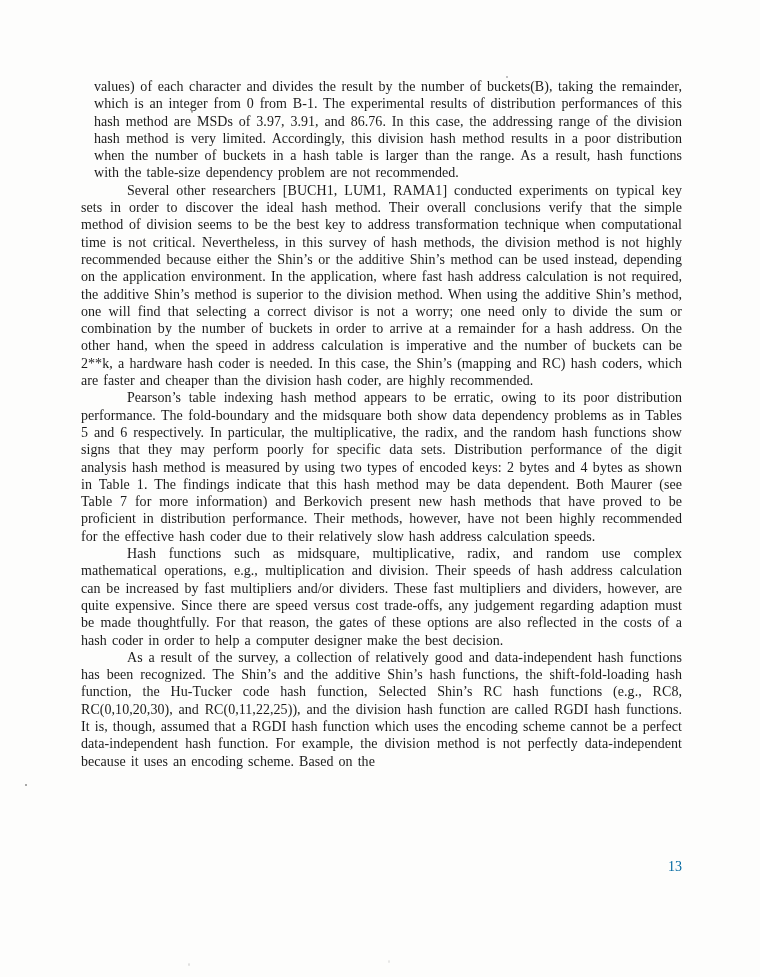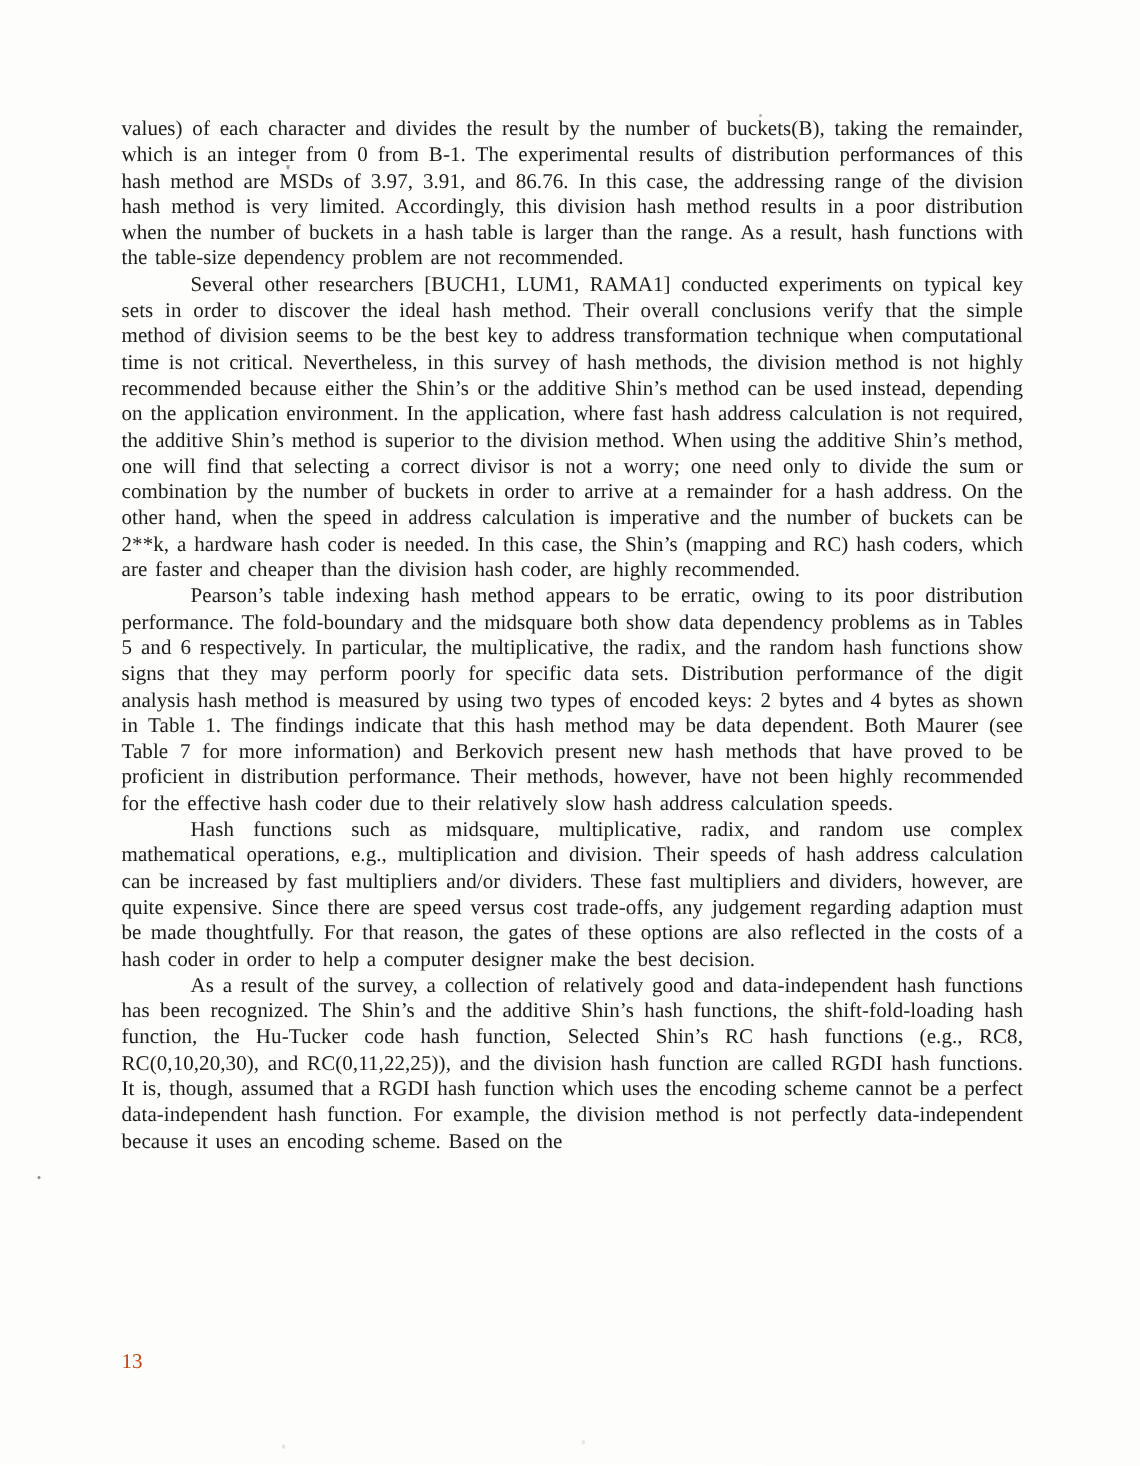--- a/index.html
+++ b/index.html
@@ -27,30 +27,30 @@
     word-spacing: 1.5px;
     letter-spacing: 0.05px;
   }
   .text-block p {
     margin: 0;
     padding: 0;
     text-indent: 46px;
   }
   .text-block p.continuation {
     text-indent: 0;
+    margin-left: 13px;
   }
   .page-number {
     position: absolute;
     left: 81px;
     top: 859px;
     width: 601px;
-    text-align: left;
+    text-align: right;
     font-size: 14px;
-    color: #c2410c;
-    margin-top: 42px;
+    color: #0369a1;
   }
   .speck {
     position: absolute;
     background: #8a8a8a;
     border-radius: 50%;
   }
   .speck.s1 { left: 25px;  top: 784px; width: 2px; height: 2px; }
   .speck.s2 { left: 506px; top: 76px;  width: 2px; height: 2px; opacity: 0.7; }
   .speck.s3 { left: 191px; top: 110px; width: 2px; height: 3px; opacity: 0.8; border-radius: 0 0 50% 50%; }
   .speck.s4 { left: 188px; top: 963px; width: 2px; height: 3px; opacity: 0.25; }

